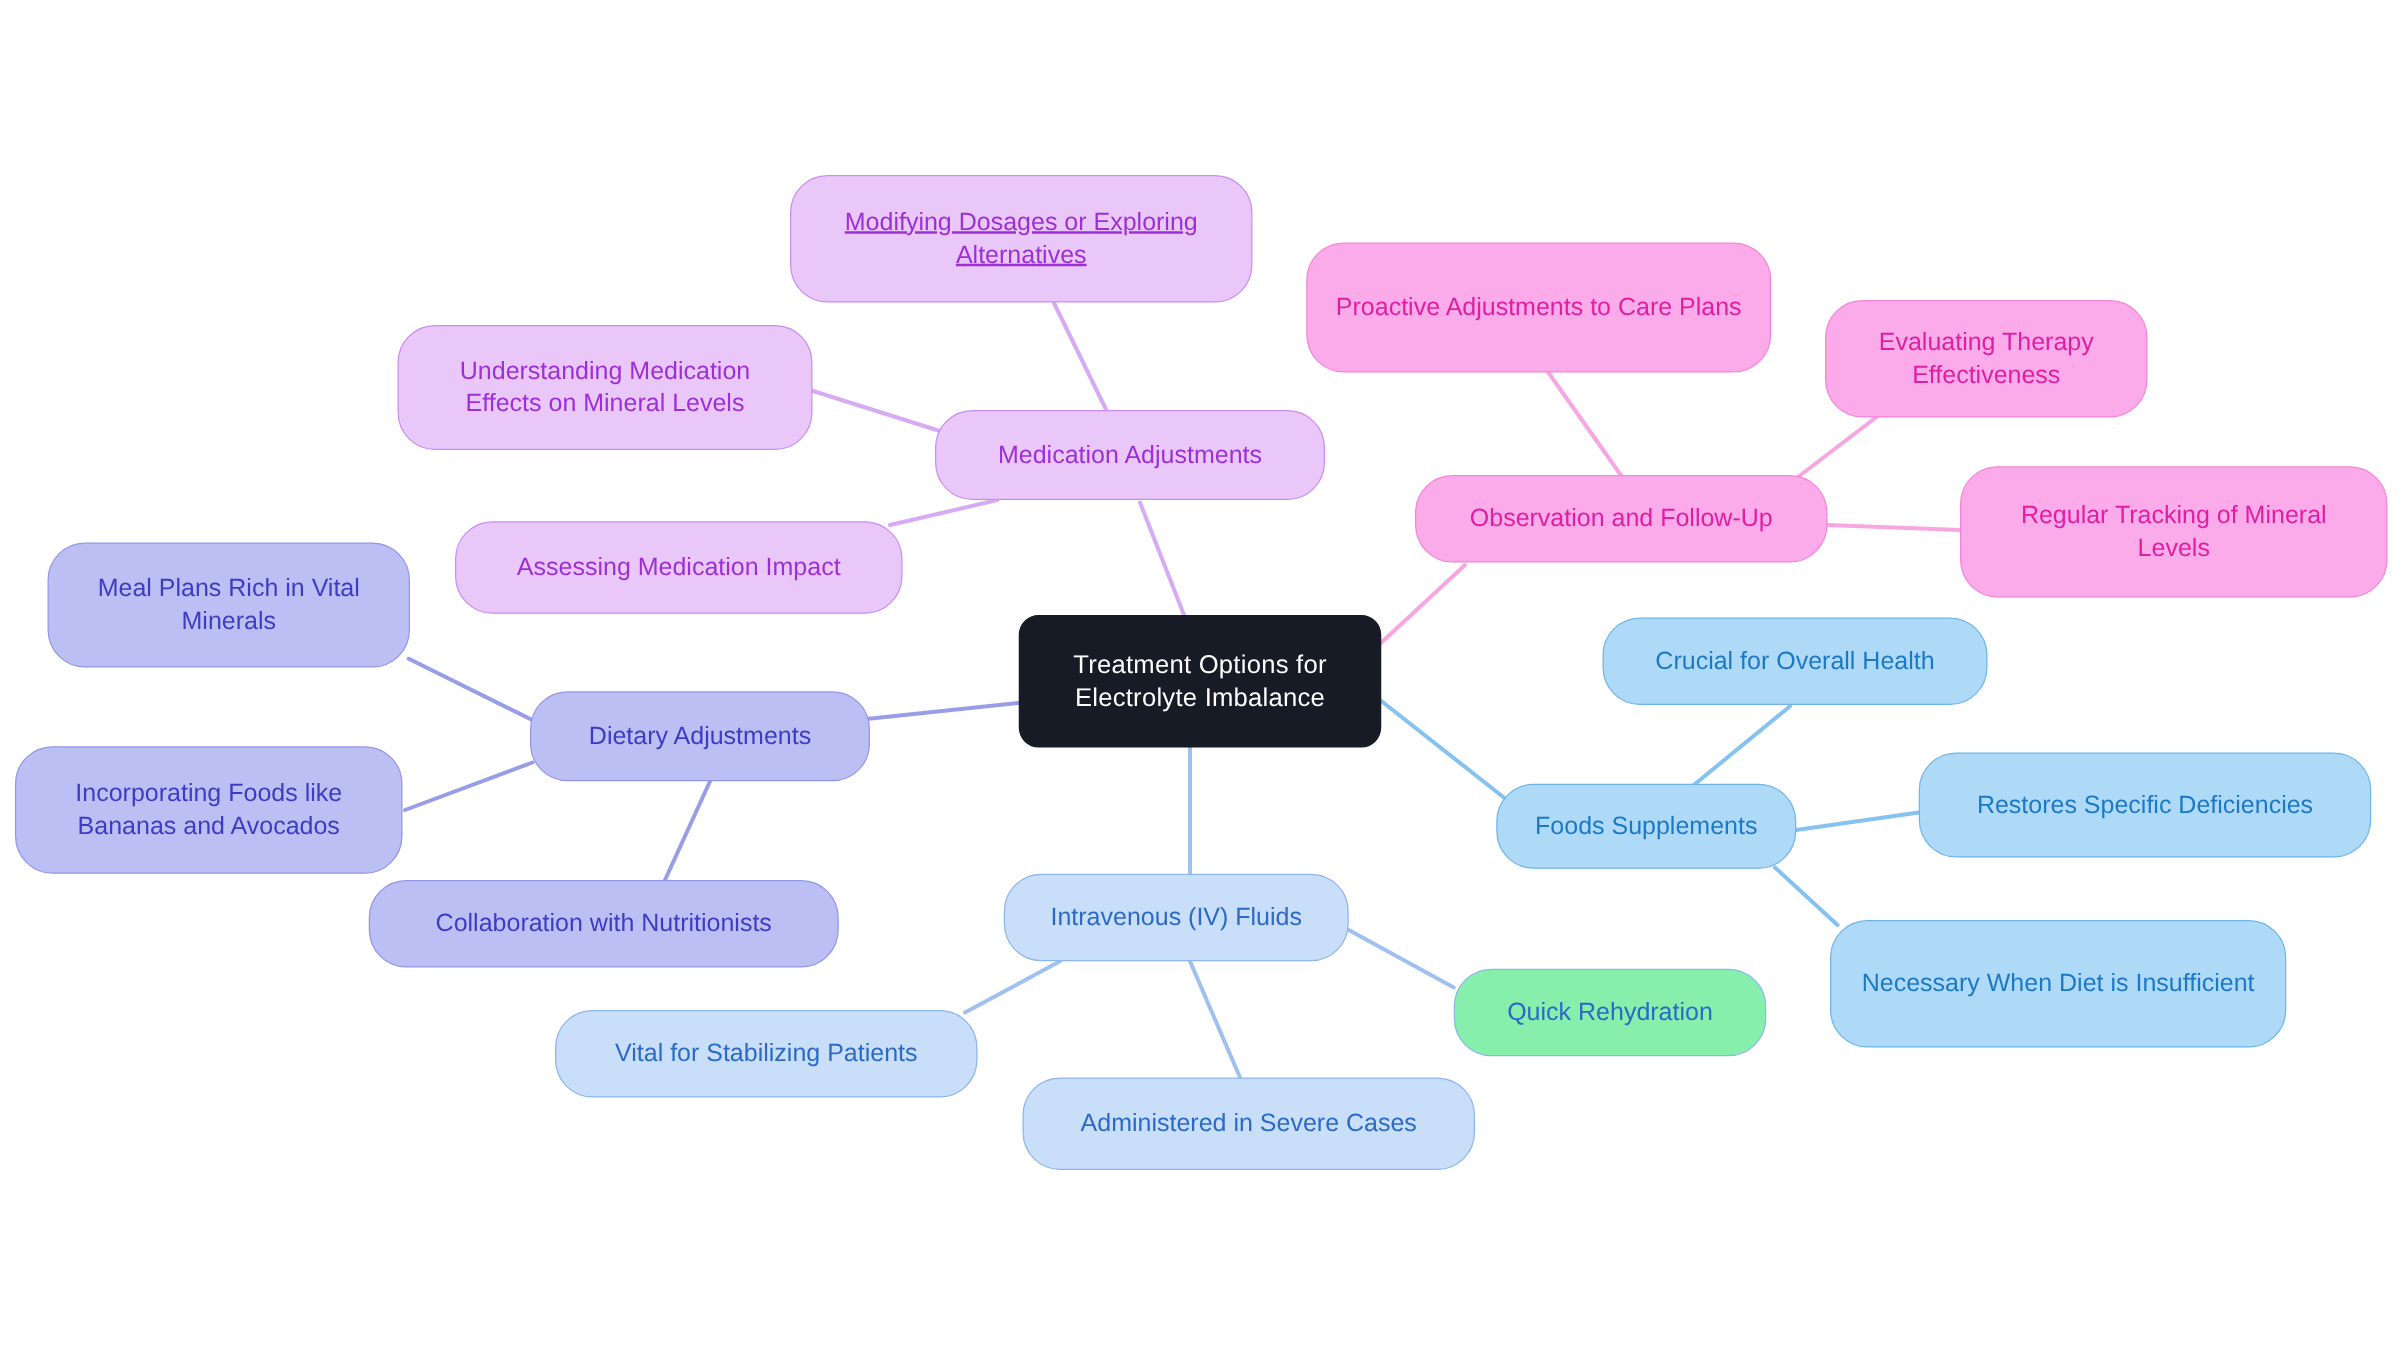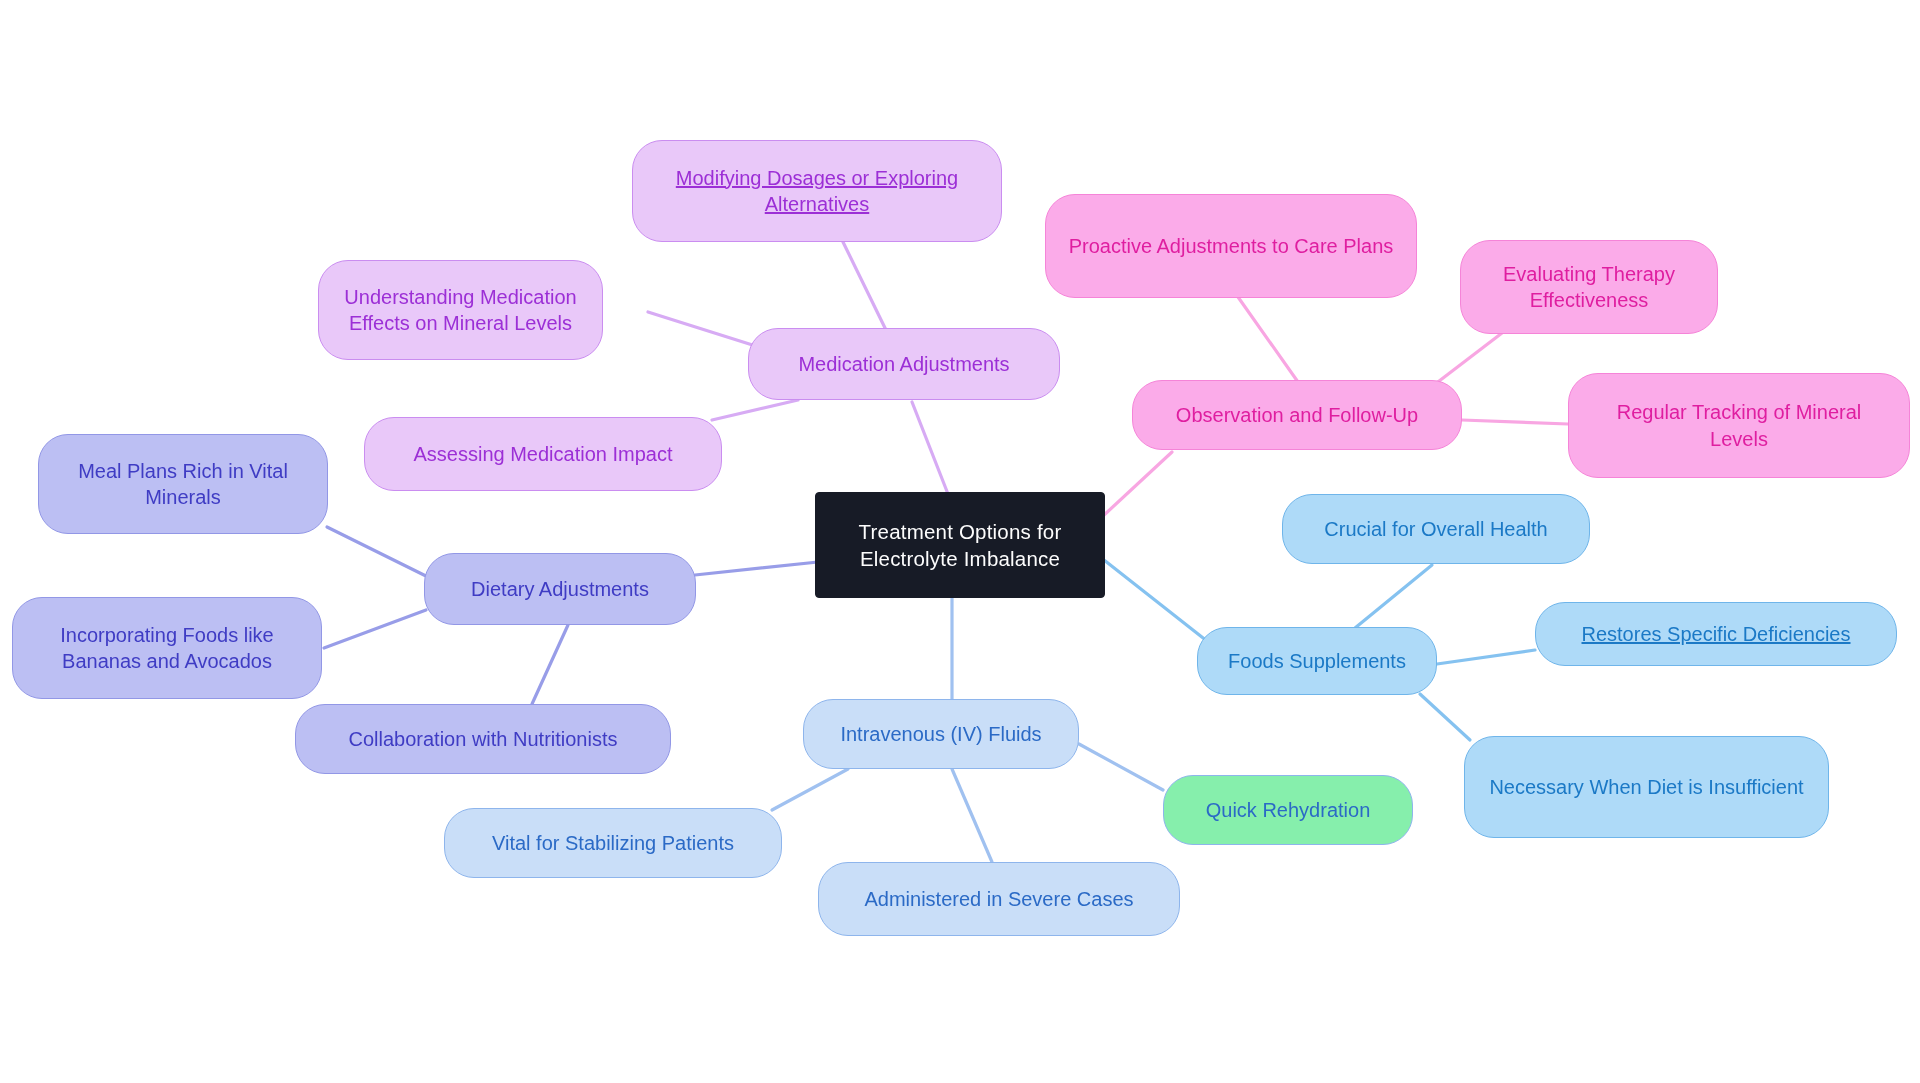--- a/index.html
+++ b/index.html
@@ -17,21 +17,21 @@
     display:flex;align-items:center;justify-content:center;
     text-align:center;
     border-radius:30px;
     border:1.6px solid transparent;
     font-size:20px;line-height:1.32;font-weight:500;
     padding:8px 20px;
     z-index:2;
     cursor:default;
   }
   .node.central{
-    border-radius:4px;
+    border-radius:16px;
     font-size:20.5px;
     letter-spacing:.2px;
   }
 </style>
 </head>
 <body>
 
 <div id="mindmap">
     <svg id="edge-layer" width="1920" height="1083" viewBox="0 0 1920 1083">
       <line x1="912" y1="402" x2="948" y2="494" stroke="#d7abf4" stroke-width="3.2" stroke-linecap="round"></line>
@@ -57,21 +57,21 @@
     </svg>
     <div class="node central" style="left: 815px; top: 492px; width: 290px; height: 106px; background: rgb(23, 27, 38); border-color: rgb(23, 27, 38); color: rgb(253, 253, 253);">
       <span>Treatment Options for Electrolyte Imbalance</span>
     </div>
     <div class="node head" style="left: 748px; top: 328px; width: 312px; height: 72px; background: rgb(233, 200, 249); border-color: rgb(202, 141, 240); color: rgb(156, 47, 214);">
       <span>Medication Adjustments</span>
     </div>
     <div class="node" style="left: 632px; top: 140px; width: 370px; height: 102px; background: rgb(233, 200, 249); border-color: rgb(202, 141, 240); color: rgb(156, 47, 214); text-decoration: underline;">
       <span>Modifying Dosages or Exploring Alternatives</span>
     </div>
-    <div class="node" style="left: 318px; top: 260px; width: 285px; height: 100px; background: rgb(233, 200, 249); border-color: rgb(202, 141, 240); color: rgb(156, 47, 214);">
+    <div class="node" style="left: 318px; top: 260px; width: 332px; height: 100px; background: rgb(233, 200, 249); border-color: rgb(202, 141, 240); color: rgb(156, 47, 214);">
       <span>Understanding Medication Effects on Mineral Levels</span>
     </div>
     <div class="node" style="left: 364px; top: 417px; width: 358px; height: 74px; background: rgb(233, 200, 249); border-color: rgb(202, 141, 240); color: rgb(156, 47, 214);">
       <span>Assessing Medication Impact</span>
     </div>
     <div class="node head" style="left: 1132px; top: 380px; width: 330px; height: 70px; background: rgb(251, 171, 233); border-color: rgb(245, 132, 216); color: rgb(223, 30, 160);">
       <span>Observation and Follow-Up</span>
     </div>
     <div class="node" style="left: 1045px; top: 194px; width: 372px; height: 104px; background: rgb(251, 171, 233); border-color: rgb(245, 132, 216); color: rgb(223, 30, 160);">
       <span>Proactive Adjustments to Care Plans</span>
@@ -81,21 +81,21 @@
     </div>
     <div class="node" style="left: 1568px; top: 373px; width: 342px; height: 105px; background: rgb(251, 171, 233); border-color: rgb(245, 132, 216); color: rgb(223, 30, 160);">
       <span>Regular Tracking of Mineral Levels</span>
     </div>
     <div class="node head" style="left: 1197px; top: 627px; width: 240px; height: 68px; background: rgb(174, 218, 248); border-color: rgb(111, 181, 234); color: rgb(27, 121, 198);">
       <span>Foods Supplements</span>
     </div>
     <div class="node" style="left: 1282px; top: 494px; width: 308px; height: 70px; background: rgb(174, 218, 248); border-color: rgb(111, 181, 234); color: rgb(27, 121, 198);">
       <span>Crucial for Overall Health</span>
     </div>
-    <div class="node" style="left: 1535px; top: 602px; width: 362px; height: 64px; background: rgb(174, 218, 248); border-color: rgb(111, 181, 234); color: rgb(27, 121, 198); text-decoration: underline;">
+    <div class="node" style="left: 1535px; top: 602px; width: 362px; height: 84px; background: rgb(174, 218, 248); border-color: rgb(111, 181, 234); color: rgb(27, 121, 198);">
       <span>Restores Specific Deficiencies</span>
     </div>
     <div class="node" style="left: 1464px; top: 736px; width: 365px; height: 102px; background: rgb(174, 218, 248); border-color: rgb(111, 181, 234); color: rgb(27, 121, 198);">
       <span>Necessary When Diet is Insufficient</span>
     </div>
     <div class="node head" style="left: 803px; top: 699px; width: 276px; height: 70px; background: rgb(201, 222, 248); border-color: rgb(142, 181, 236); color: rgb(43, 106, 198);">
       <span>Intravenous (IV) Fluids</span>
     </div>
     <div class="node" style="left: 444px; top: 808px; width: 338px; height: 70px; background: rgb(201, 222, 248); border-color: rgb(142, 181, 236); color: rgb(43, 106, 198);">
       <span>Vital for Stabilizing Patients</span>

